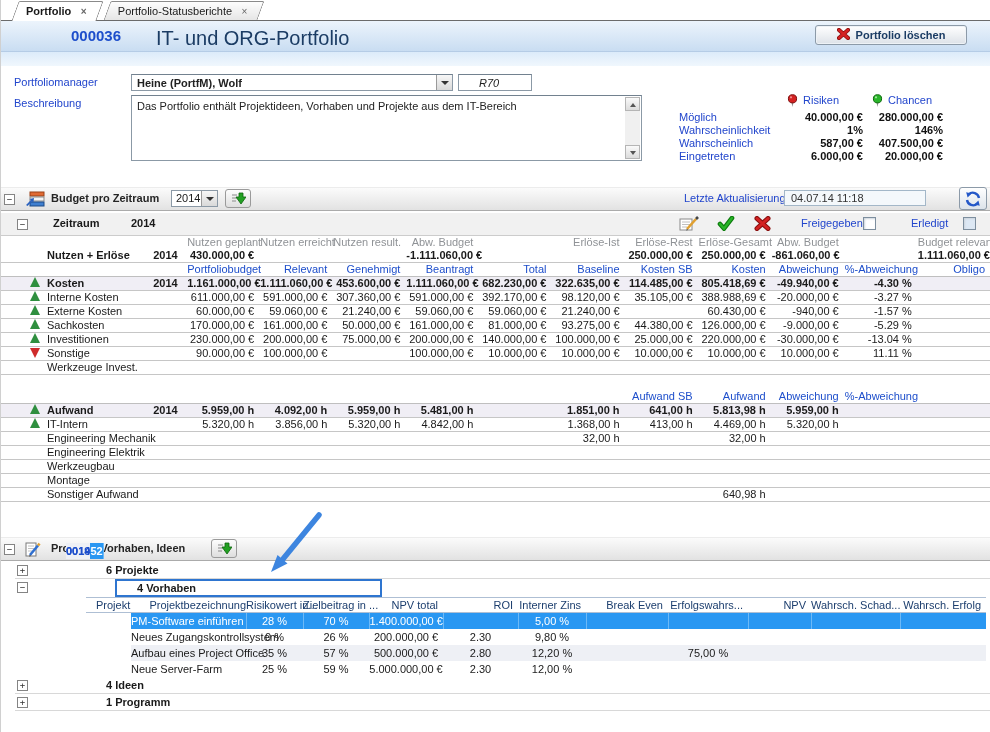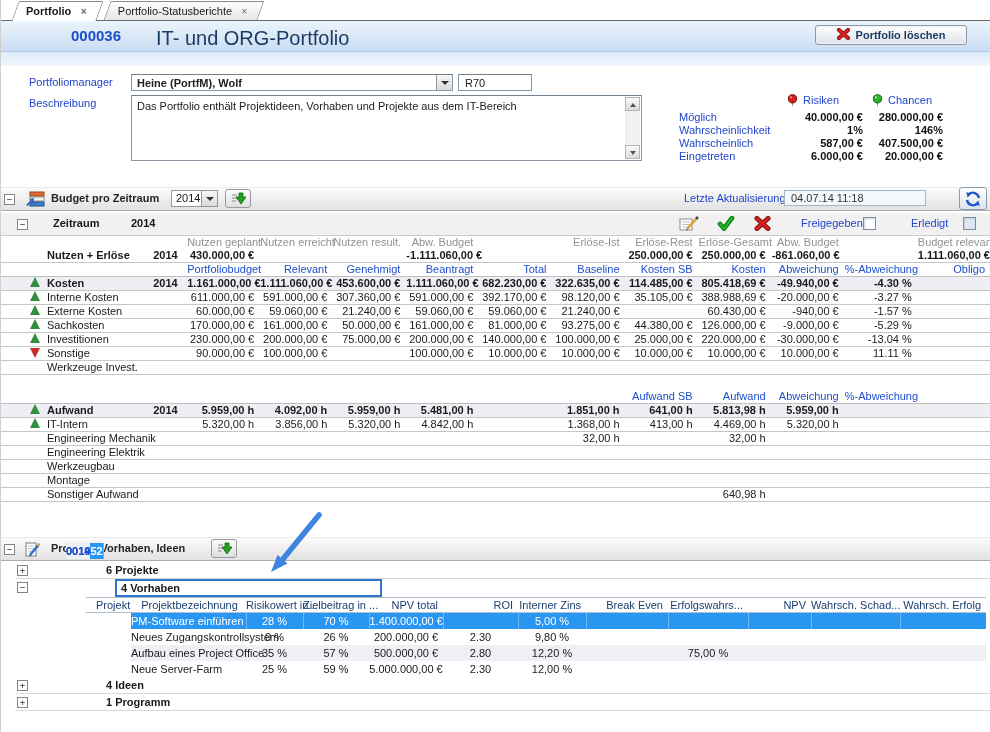--- a/index.html
+++ b/index.html
@@ -11,26 +11,26 @@
   .tab.active{background:#fff;font-weight:bold;top:1px;height:19px;z-index:4;}
   .tab-close{color:#666;margin-left:7px;font-size:10px;}
   
   .titleband{position:relative;height:30px;background:linear-gradient(#ecf4fc,#c9ddf2);border-bottom:1px solid #b5cce6;}
   .pid{position:absolute;left:65px;top:6px;font-size:15px;color:#1b3c64;}
   .ptitle{position:absolute;left:155px;top:6px;font-size:20px;color:#1b3c64;}
   .del-btn{position:absolute;right:24px;top:4px;width:152px;height:20px;border:1px solid #8c9aa8;border-radius:3px;background:linear-gradient(#ffffff,#dde2e8);box-shadow:0 0 0 1px #eef2f6 inset;font-family:inherit;font-size:11px;font-weight:bold;color:#1b3c64;cursor:pointer;display:flex;align-items:center;justify-content:center;gap:6px;}
   .subband{height:14px;background:linear-gradient(#dcebfa,#f0f7fd);}
   
   .formarea{position:relative;height:112px;background:#fff;}
-  .flabel{position:absolute;left:28px;color:#2145cc;}
+  .flabel{position:absolute;left:13px;color:#2145cc;}
   .field{position:absolute;height:17px;line-height:16px;border:1px solid #8b99a6;border-top-color:#72818f;background:#fff;box-sizing:border-box;}
   .mgr{left:130px;top:8px;width:322px;padding-left:5px;font-weight:bold;color:#222;}
   .dd-btn{position:absolute;right:0;top:0;width:15px;height:15px;background:linear-gradient(#f7f7f7,#d9d9d9);border-left:1px solid #9a9a9a;}
   .dd-btn::after{content:"";position:absolute;left:4px;top:6px;border-left:4px solid transparent;border-right:4px solid transparent;border-top:4px solid #333;}
-  .r70{left:457px;top:8px;width:74px;padding-left:6px;color:#222;}
+  .r70{left:457px;top:8px;width:74px;padding-left:20px;color:#222;font-style:italic;}
   .textarea{left:130px;top:29px;width:511px;height:66px;}
   .ta-text{position:absolute;left:5px;top:2px;right:20px;color:#222;}
   .sbar{position:absolute;top:1px;right:1px;bottom:1px;width:15px;background:#f0f0f0;}
   .sbtn{position:absolute;left:0;width:15px;height:14px;background:linear-gradient(#fafafa,#dcdcdc);border:1px solid #b5b5b5;box-sizing:border-box;text-align:center;}
   .sbtn.up{top:0;} .sbtn.down{bottom:0;}
   .sbtn::after{content:"";position:absolute;left:4px;}
   .sbtn.up::after{top:5px;border-left:3px solid transparent;border-right:3px solid transparent;border-bottom:4px solid #555;}
   .sbtn.down::after{top:5px;border-left:3px solid transparent;border-right:3px solid transparent;border-top:4px solid #555;}
   
   .riskpanel{position:absolute;left:678px;top:28px;width:266px;}
@@ -79,26 +79,26 @@
   .trend{display:inline-block;width:14px;height:11px;position:relative;vertical-align:-1px;margin-left:2px;margin-right:4px;}
   .tri-up::before{content:"";position:absolute;left:1px;top:0;border-left:5px solid transparent;border-right:5px solid transparent;border-bottom:10px solid #2f8f3f;}
   .tri-down::before{content:"";position:absolute;left:1px;top:1px;border-left:5px solid transparent;border-right:5px solid transparent;border-top:10px solid #cf2b2b;}
   
   .projwrap{position:relative;margin-top:35px;}
   .grow{position:relative;height:16px;line-height:16px;margin-left:14px;border-bottom:1px solid #d8d8d8;}
   .grow .expbox{left:2px;top:3px;}
   .glab{margin-left:91px;font-weight:bold;}
   .grow.vh{height:18px;line-height:18px;border-bottom:none;}
   .selbox{position:absolute;left:100px;top:0;width:263px;height:14px;border:2px solid #2e75d0;background:#fff;line-height:14px;}
-  .selbox .glab{margin-left:4px;text-align:center;}
+  .selbox .glab{margin-left:20px;text-align:center;}
   .ptable{margin-left:85px;width:900px;border-collapse:collapse;table-layout:fixed;}
   .ptable td{padding:0;white-space:nowrap;overflow:visible;font-size:11px;}
   .ptable thead td{height:14px;color:#1c3e6e;text-align:right;padding-right:5px;border-top:1px solid #aebfd4;border-bottom:1px solid #aebfd4;}
   .ptable thead td.c0{text-align:left;padding-left:10px;padding-right:0;}
-  .ptable thead td.c1{text-align:center;padding-left:2px;padding-right:0;}
+  .ptable thead td.c1{text-align:right;padding-left:2px;padding-right:0;}
   .prow td{height:16px;line-height:16px;}
   .pid{color:#1d4ecb;font-weight:bold;padding-left:5px;}
   .pname{padding-left:3px;}
   .pnum{text-align:center;padding-right:5px;}
   .prow.shade td{background:#eef0f5;}
   .prow.sel td{background:#2997f2;color:#fff;border-right:1px solid #6db9f7;}
   .prow.sel td:last-child{border-right:none;}
   .prow.sel .pid{color:#fff;}
   .arrow-overlay{position:absolute;left:248px;top:-28px;width:90px;height:72px;z-index:6;pointer-events:none;}
 </style>

